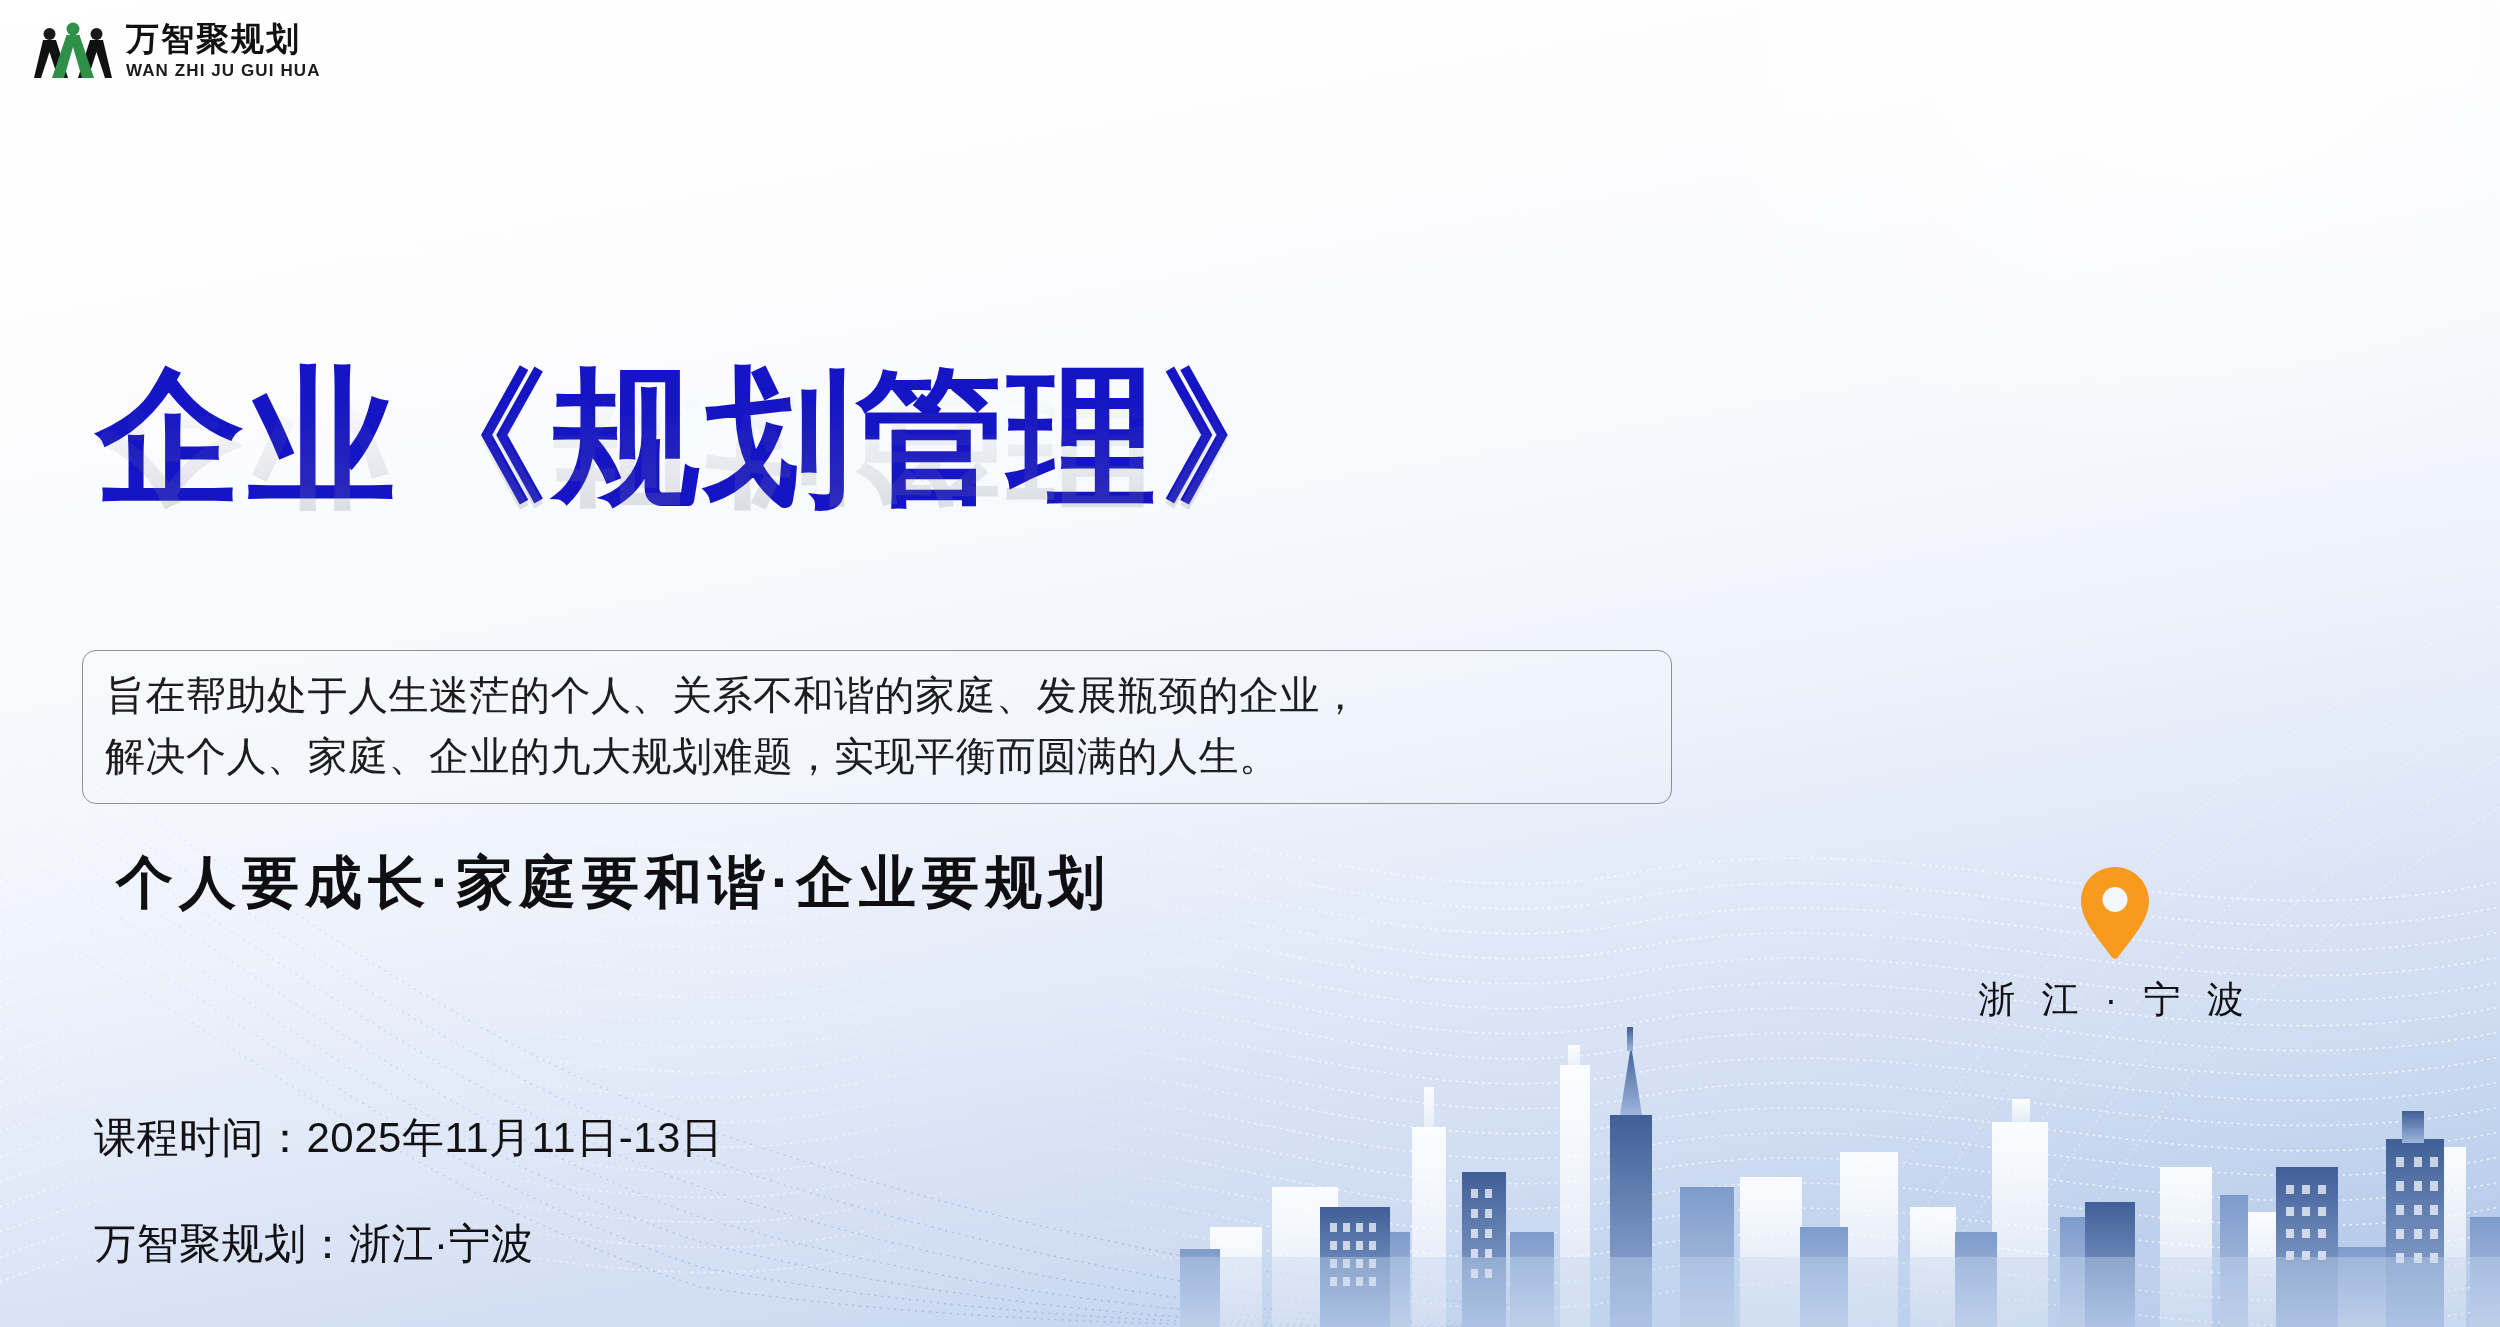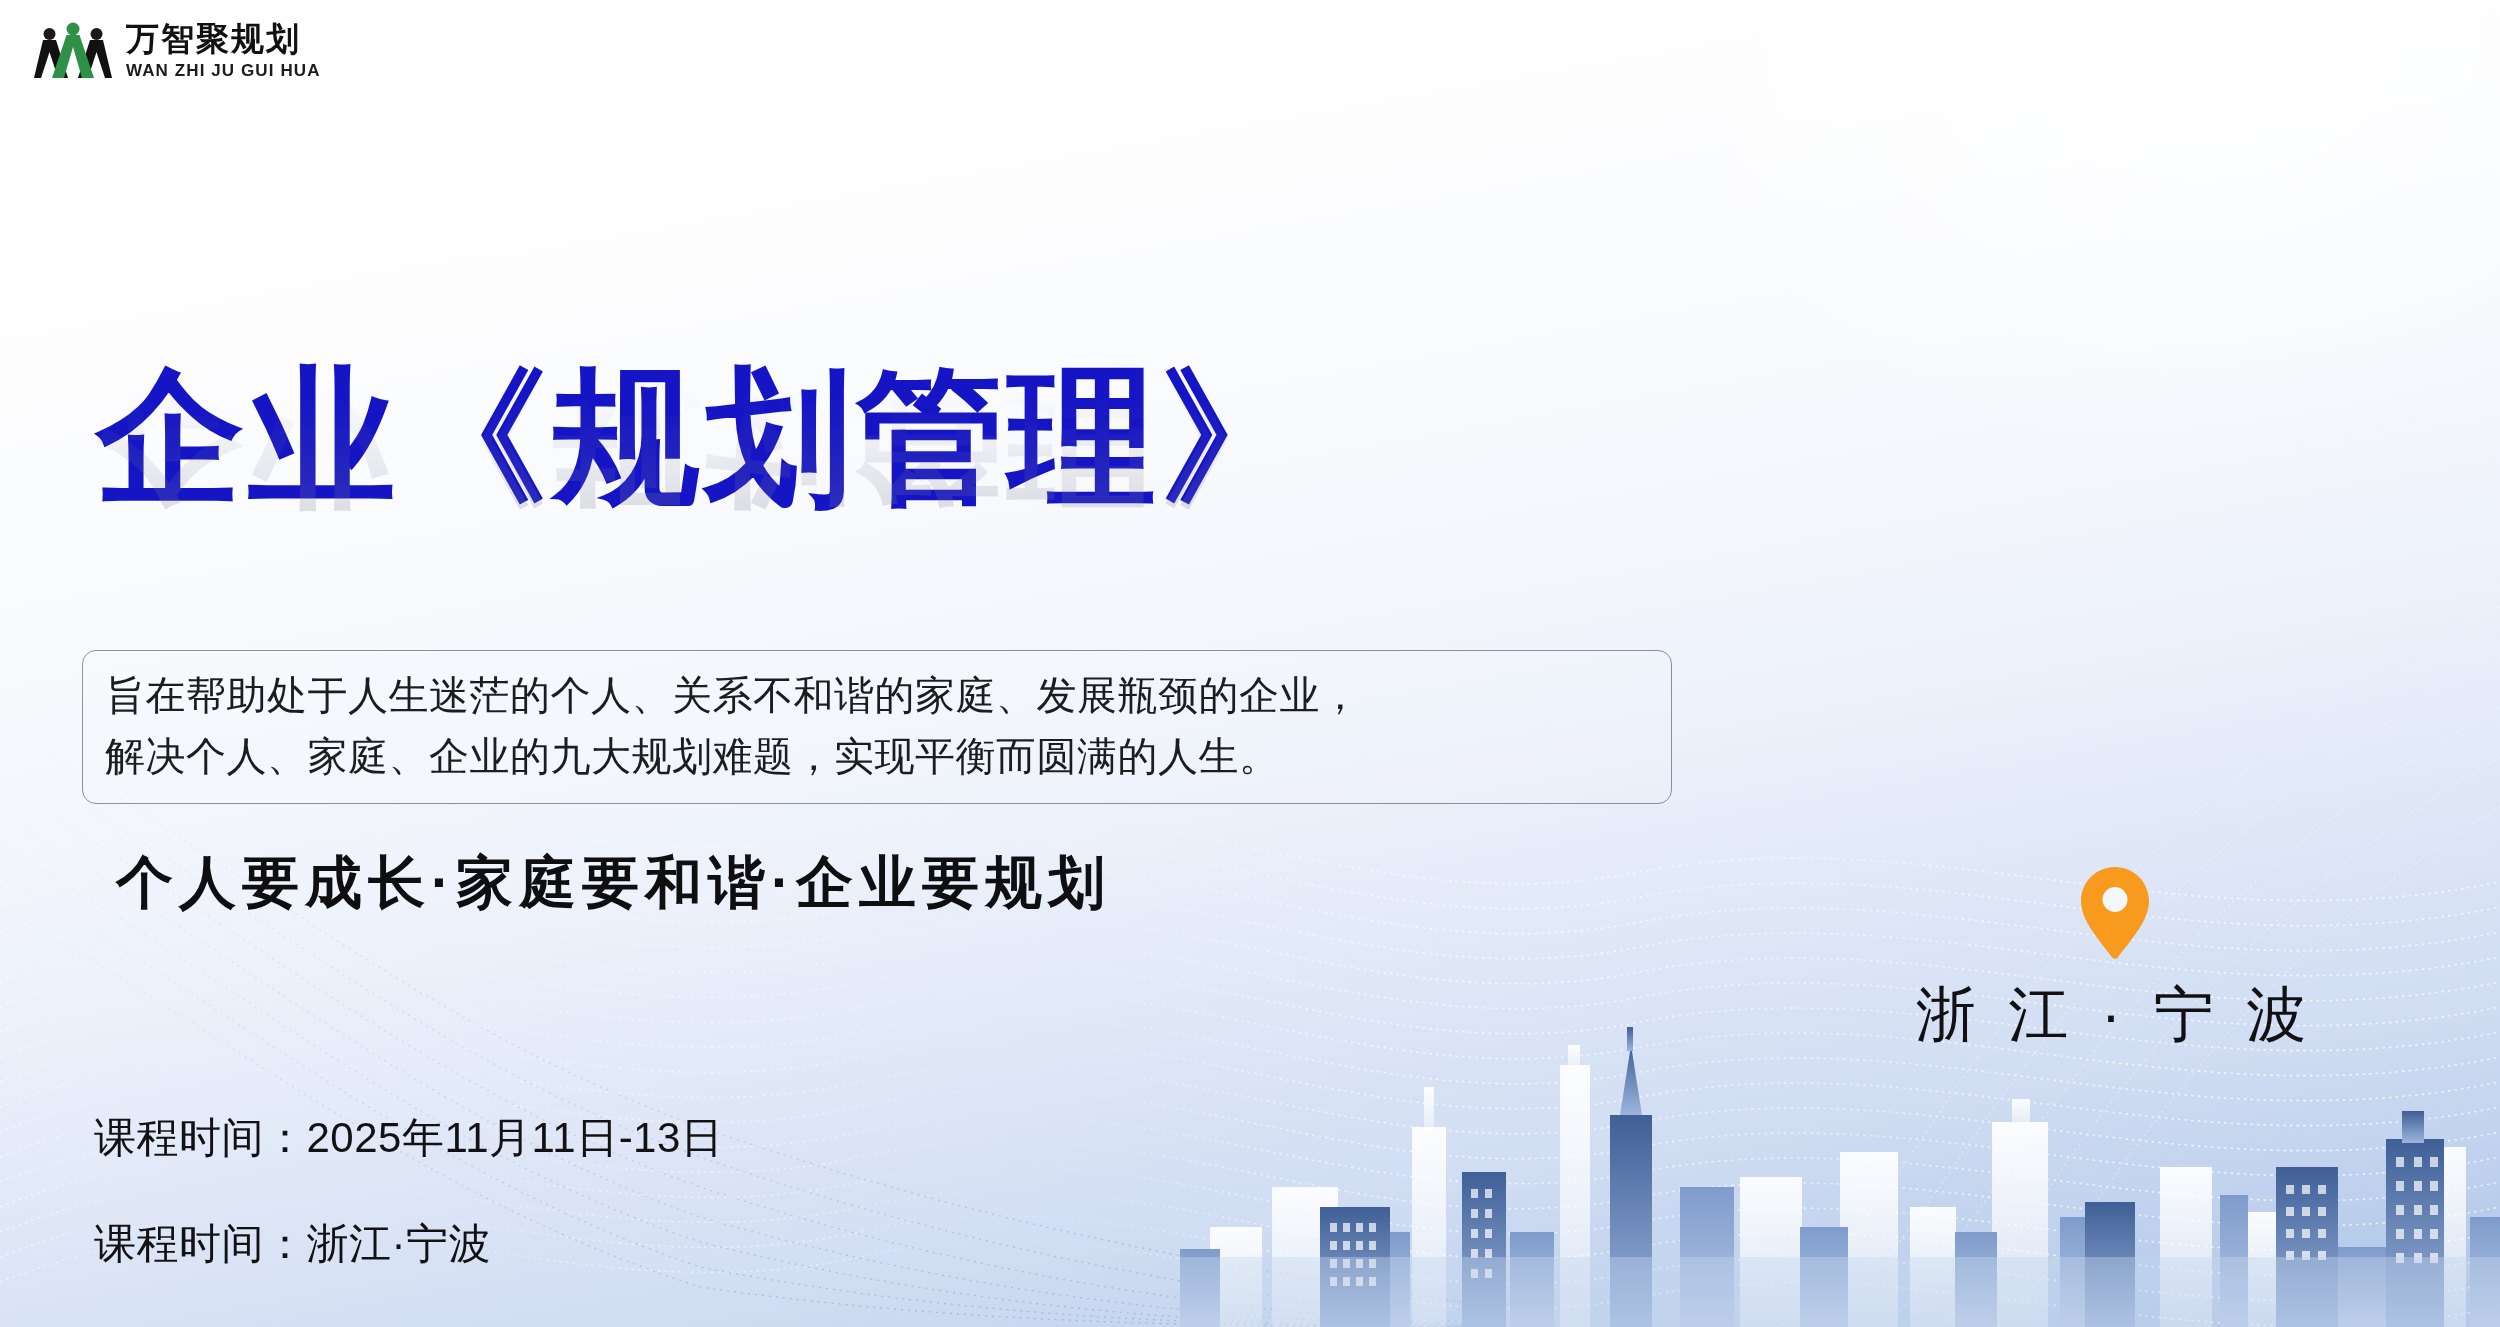--- a/index.html
+++ b/index.html
@@ -135,21 +135,21 @@
   .loc-block {
     position: absolute;
     left: 1945px; top: 865px;
     width: 340px;
     display: flex; flex-direction: column; align-items: center;
   }
   .pin-svg { width: 74px; height: 96px; display:block; }
   .loc-text {
     margin-top: 14px;
     font-family: "Liberation Sans", "DejaVu Sans", sans-serif;
-    font-size: 60px;
+    font-size: 37px;
     color: #111114;
     letter-spacing: 8px;
     white-space: nowrap;
   }
 </style>
 </head>
 <body>
 
 <div id="poster">
 
@@ -360,21 +360,21 @@
 
   <div class="desc-box">
     <div class="desc-line">旨在帮助处于人生迷茫的个人、关系不和谐的家庭、发展瓶颈的企业，</div>
     <div class="desc-line">解决个人、家庭、企业的九大规划难题，实现平衡而圆满的人生。</div>
   </div>
 
   <div class="slogan">个人要成长·家庭要和谐·企业要规划</div>
 
   <div class="course-info">
     <div class="course-line">课程时间：2025年11月11日-13日</div>
-    <div class="course-line">课程时间：浙江·宁波</div>
+    <div class="course-line">万智聚规划：浙江·宁波</div>
   </div>
 
   <div class="loc-block">
     <svg class="pin-svg" viewBox="0 0 74 96">
       <path d="M37,2 C18.2,2 3,17.2 3,36 C3,56 22,76 34.2,92.4 C35.6,94.3 38.4,94.3 39.8,92.4 C52,76 71,56 71,36 C71,17.2 55.8,2 37,2 Z" fill="#f79a1e"></path>
       <circle cx="37" cy="34.5" r="12.5" fill="#f4f7fc"></circle>
     </svg>
     <div class="loc-text">浙 江 · 宁 波</div>
   </div>
 

